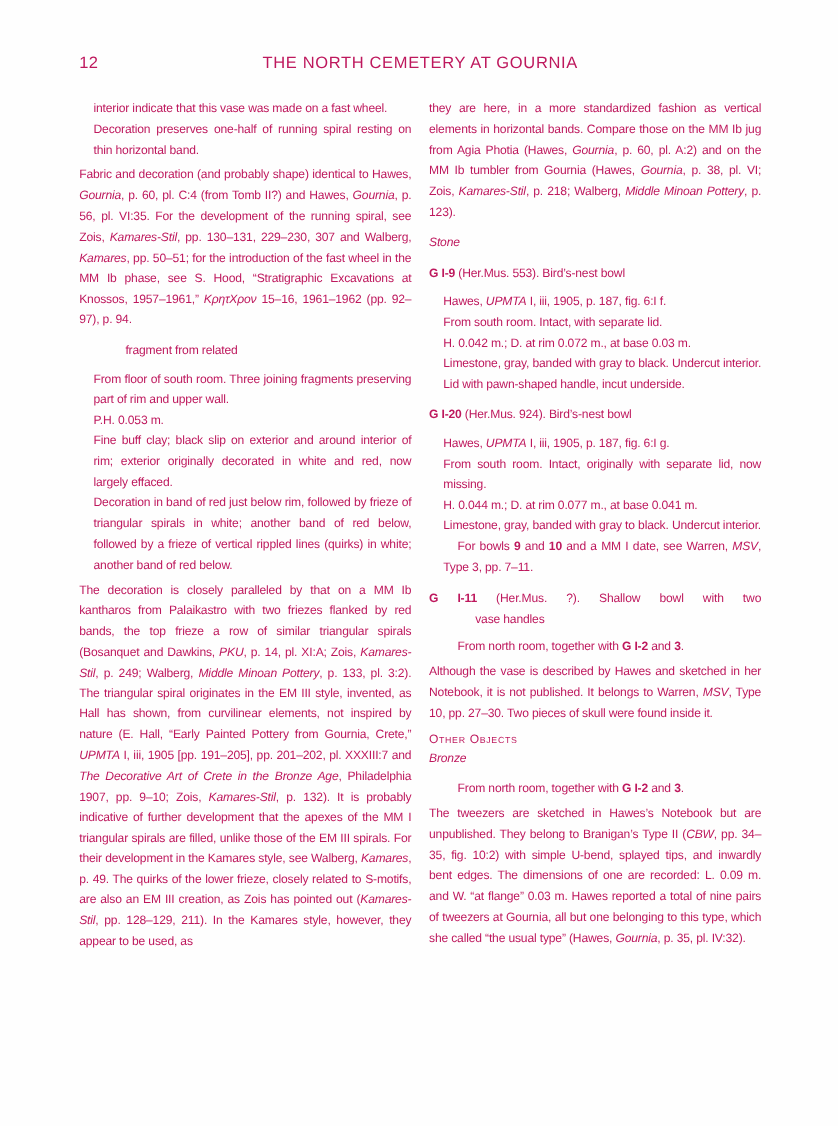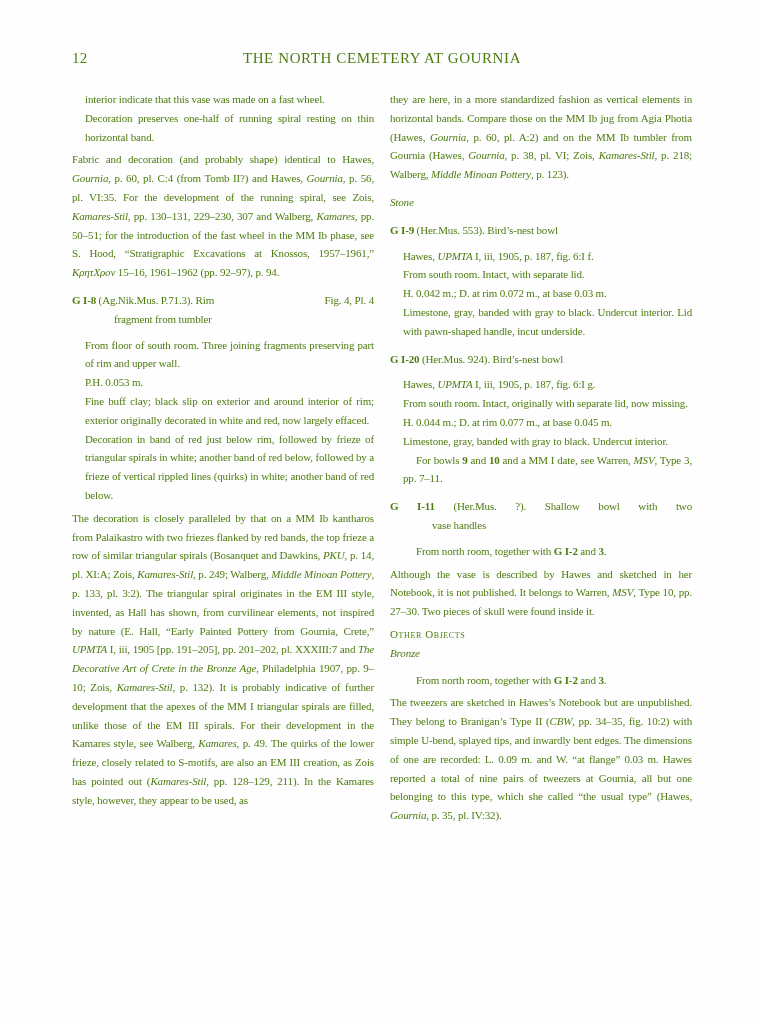--- a/index.html
+++ b/index.html
@@ -4,22 +4,22 @@
 <style>
   html, body {
     margin: 0; padding: 0;
     background: #ffffff;
   }
   .page {
     position: relative;
     width: 762px; height: 1024px;
     background: #fefefe;
     overflow: hidden;
-    font-family: Liberation Serif, serif;
-    color: #4d7c0f;
+    font-family: Liberation Sans, sans-serif;
+    color: #be185d;
   }
   .content {
     position: absolute;
     left: 72px; top: 50px;
     width: 620px;
   }
   .running-head {
     position: relative;
     height: 16px;
     font-size: 15px;
@@ -81,25 +81,21 @@
     <div class="running-head">
       <span class="page-num">12</span>
       <div class="head-title">THE NORTH CEMETERY AT GOURNIA</div>
     </div>
     <div class="columns">
       <div class="col">
           <div class="blk b-desc"><span>interior indicate that this vase was made on a fast wheel.</span></div>
           <div class="blk b-desc"><span>Decoration preserves one-half of running spiral resting on thin horizontal band.</span></div>
           <div class="blk b-para"><span>Fabric and decoration (and probably shape) identical to Hawes, </span><span class="it">Gournia</span><span>, p. 60, pl. C:4 (from Tomb II?) and Hawes, </span><span class="it">Gournia</span><span>, p. 56, pl. VI:35. For the development of the running spiral, see Zois, </span><span class="it">Kamares-Stil</span><span>, pp. 130–131, 229–230, 307 and Walberg, </span><span class="it">Kamares</span><span>, pp. 50–51; for the introduction of the fast wheel in the MM Ib phase, see S. Hood, “Stratigraphic Excavations at Knossos, 1957–1961,” </span><span class="it">ΚρητΧρον</span><span> 15–16, 1961–1962 (pp. 92–97), p. 94.</span></div>
           <div class="blk b-entry">
-            <div class="entry-line1 has-ref">
-              <span><span class="bd">G I-8</span><span> (Ag.Nik.Mus. P.71.3). Rim</span></span>
-              <span class="entry-ref">Fig. 4, Pl. 4</span>
-            </div>
-            <div class="entry-line2"><span>fragment from tumbler</span></div>
+            <div class="entry-line2"><span>fragment from related</span></div>
           </div>
           <div class="blk b-desc"><span>From floor of south room. Three joining fragments preserving part of rim and upper wall.</span></div>
           <div class="blk b-desc"><span>P.H. 0.053 m.</span></div>
           <div class="blk b-desc"><span>Fine buff clay; black slip on exterior and around interior of rim; exterior originally decorated in white and red, now largely effaced.</span></div>
           <div class="blk b-desc"><span>Decoration in band of red just below rim, followed by frieze of triangular spirals in white; another band of red below, followed by a frieze of vertical rippled lines (quirks) in white; another band of red below.</span></div>
           <div class="blk b-para"><span>The decoration is closely paralleled by that on a MM Ib kantharos from Palaikastro with two friezes flanked by red bands, the top frieze a row of similar triangular spirals (Bosanquet and Dawkins, </span><span class="it">PKU</span><span>, p. 14, pl. XI:A; Zois, </span><span class="it">Kamares-Stil</span><span>, p. 249; Walberg, </span><span class="it">Middle Minoan Pottery</span><span>, p. 133, pl. 3:2). The triangular spiral originates in the EM III style, invented, as Hall has shown, from curvilinear elements, not inspired by nature (E. Hall, “Early Painted Pottery from Gournia, Crete,” </span><span class="it">UPMTA</span><span> I, iii, 1905 [pp. 191–205], pp. 201–202, pl. XXXIII:7 and </span><span class="it">The Decorative Art of Crete in the Bronze Age</span><span>, Philadelphia 1907, pp. 9–10; Zois, </span><span class="it">Kamares-Stil</span><span>, p. 132). It is probably indicative of further development that the apexes of the MM I triangular spirals are filled, unlike those of the EM III spirals. For their development in the Kamares style, see Walberg, </span><span class="it">Kamares</span><span>, p. 49. The quirks of the lower frieze, closely related to S-motifs, are also an EM III creation, as Zois has pointed out (</span><span class="it">Kamares-Stil</span><span>, pp. 128–129, 211). In the Kamares style, however, they appear to be used, as</span></div>
         </div>
       <div class="col">
           <div class="blk b-para"><span>they are here, in a more standardized fashion as vertical elements in horizontal bands. Compare those on the MM Ib jug from Agia Photia (Hawes, </span><span class="it">Gournia</span><span>, p. 60, pl. A:2) and on the MM Ib tumbler from Gournia (Hawes, </span><span class="it">Gournia</span><span>, p. 38, pl. VI; Zois, </span><span class="it">Kamares-Stil</span><span>, p. 218; Walberg, </span><span class="it">Middle Minoan Pottery</span><span>, p. 123).</span></div>
           <div class="blk b-h-italic"><span>Stone</span></div>
@@ -108,21 +104,21 @@
           </div>
           <div class="blk b-desc"><span>Hawes, </span><span class="it">UPMTA</span><span> I, iii, 1905, p. 187, fig. 6:I f.</span></div>
           <div class="blk b-desc"><span>From south room. Intact, with separate lid.</span></div>
           <div class="blk b-desc"><span>H. 0.042 m.; D. at rim 0.072 m., at base 0.03 m.</span></div>
           <div class="blk b-desc"><span>Limestone, gray, banded with gray to black. Undercut interior. Lid with pawn-shaped handle, incut underside.</span></div>
           <div class="blk b-entry">
             <div class="entry-line1"><span><span class="bd">G I-20</span><span> (Her.Mus. 924). Bird’s-nest bowl</span></span></div>
           </div>
           <div class="blk b-desc"><span>Hawes, </span><span class="it">UPMTA</span><span> I, iii, 1905, p. 187, fig. 6:I g.</span></div>
           <div class="blk b-desc"><span>From south room. Intact, originally with separate lid, now missing.</span></div>
-          <div class="blk b-desc"><span>H. 0.044 m.; D. at rim 0.077 m., at base 0.045 m.</span></div>
+          <div class="blk b-desc"><span>H. 0.044 m.; D. at rim 0.077 m., at base 0.041 m.</span></div>
           <div class="blk b-desc"><span>Limestone, gray, banded with gray to black. Undercut interior.</span></div>
           <div class="blk b-desc-indent"><span>For bowls </span><span class="bd">9</span><span> and </span><span class="bd">10</span><span> and a MM I date, see Warren, </span><span class="it">MSV</span><span>, Type 3, pp. 7–11.</span></div>
           <div class="blk b-entry">
             <div class="entry-line1 spread"><span><span class="bd">G I-11</span><span> (Her.Mus. ?). Shallow bowl with two</span></span></div>
             <div class="entry-line2"><span>vase handles</span></div>
           </div>
           <div class="blk b-desc-indent"><span>From north room, together with </span><span class="bd">G I-2</span><span> and </span><span class="bd">3</span><span>.</span></div>
           <div class="blk b-para"><span>Although the vase is described by Hawes and sketched in her Notebook, it is not published. It belongs to Warren, </span><span class="it">MSV</span><span>, Type 10, pp. 27–30. Two pieces of skull were found inside it.</span></div>
           <div class="blk b-h-sc"><span>Other Objects</span></div>
           <div class="blk b-h-italic"><span>Bronze</span></div>

